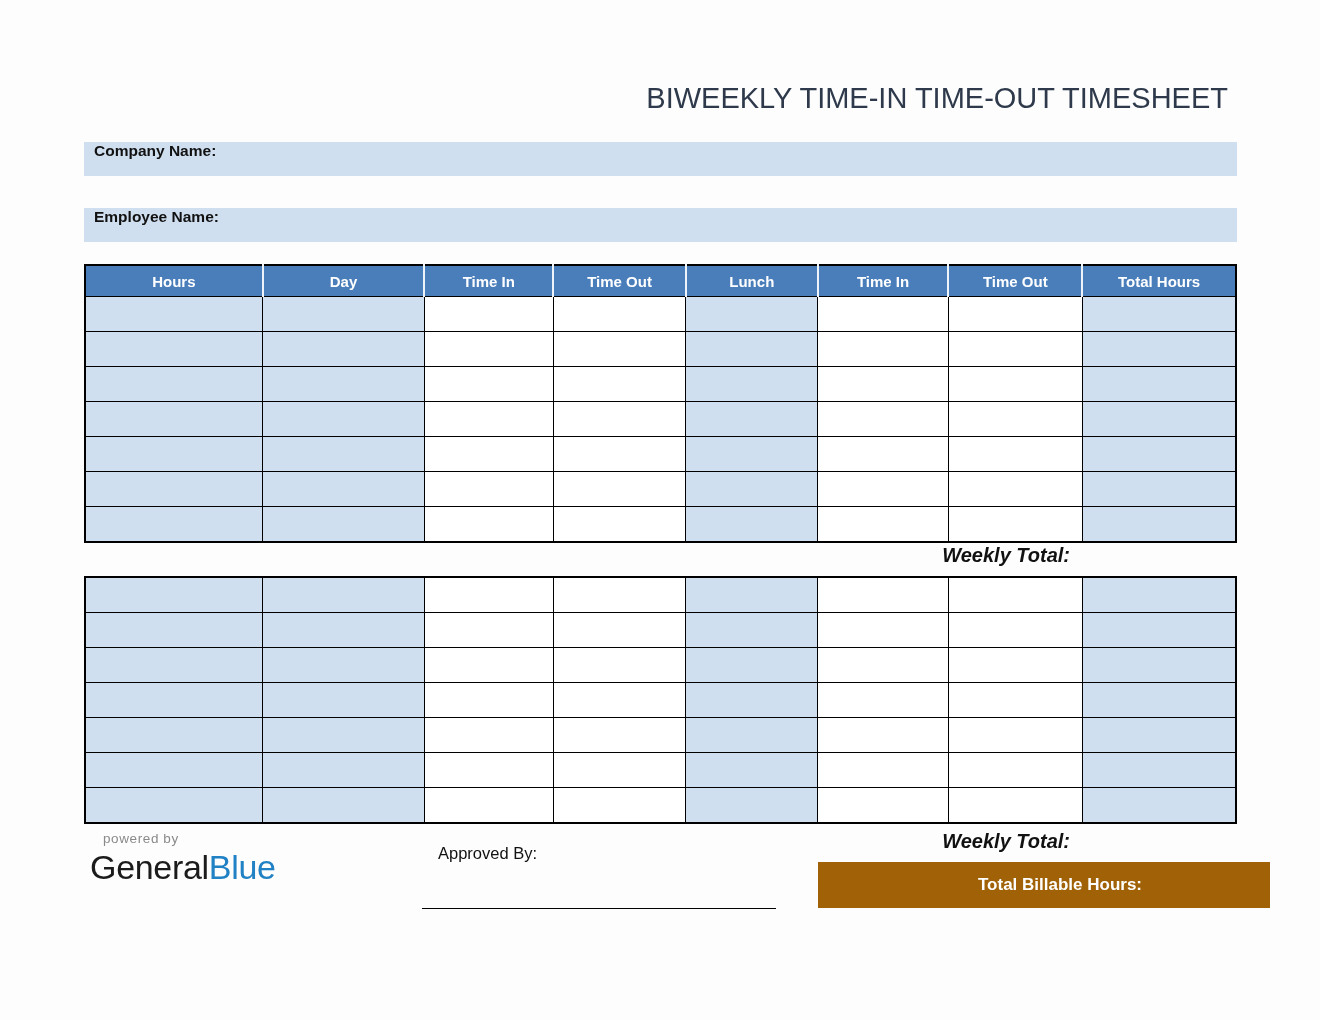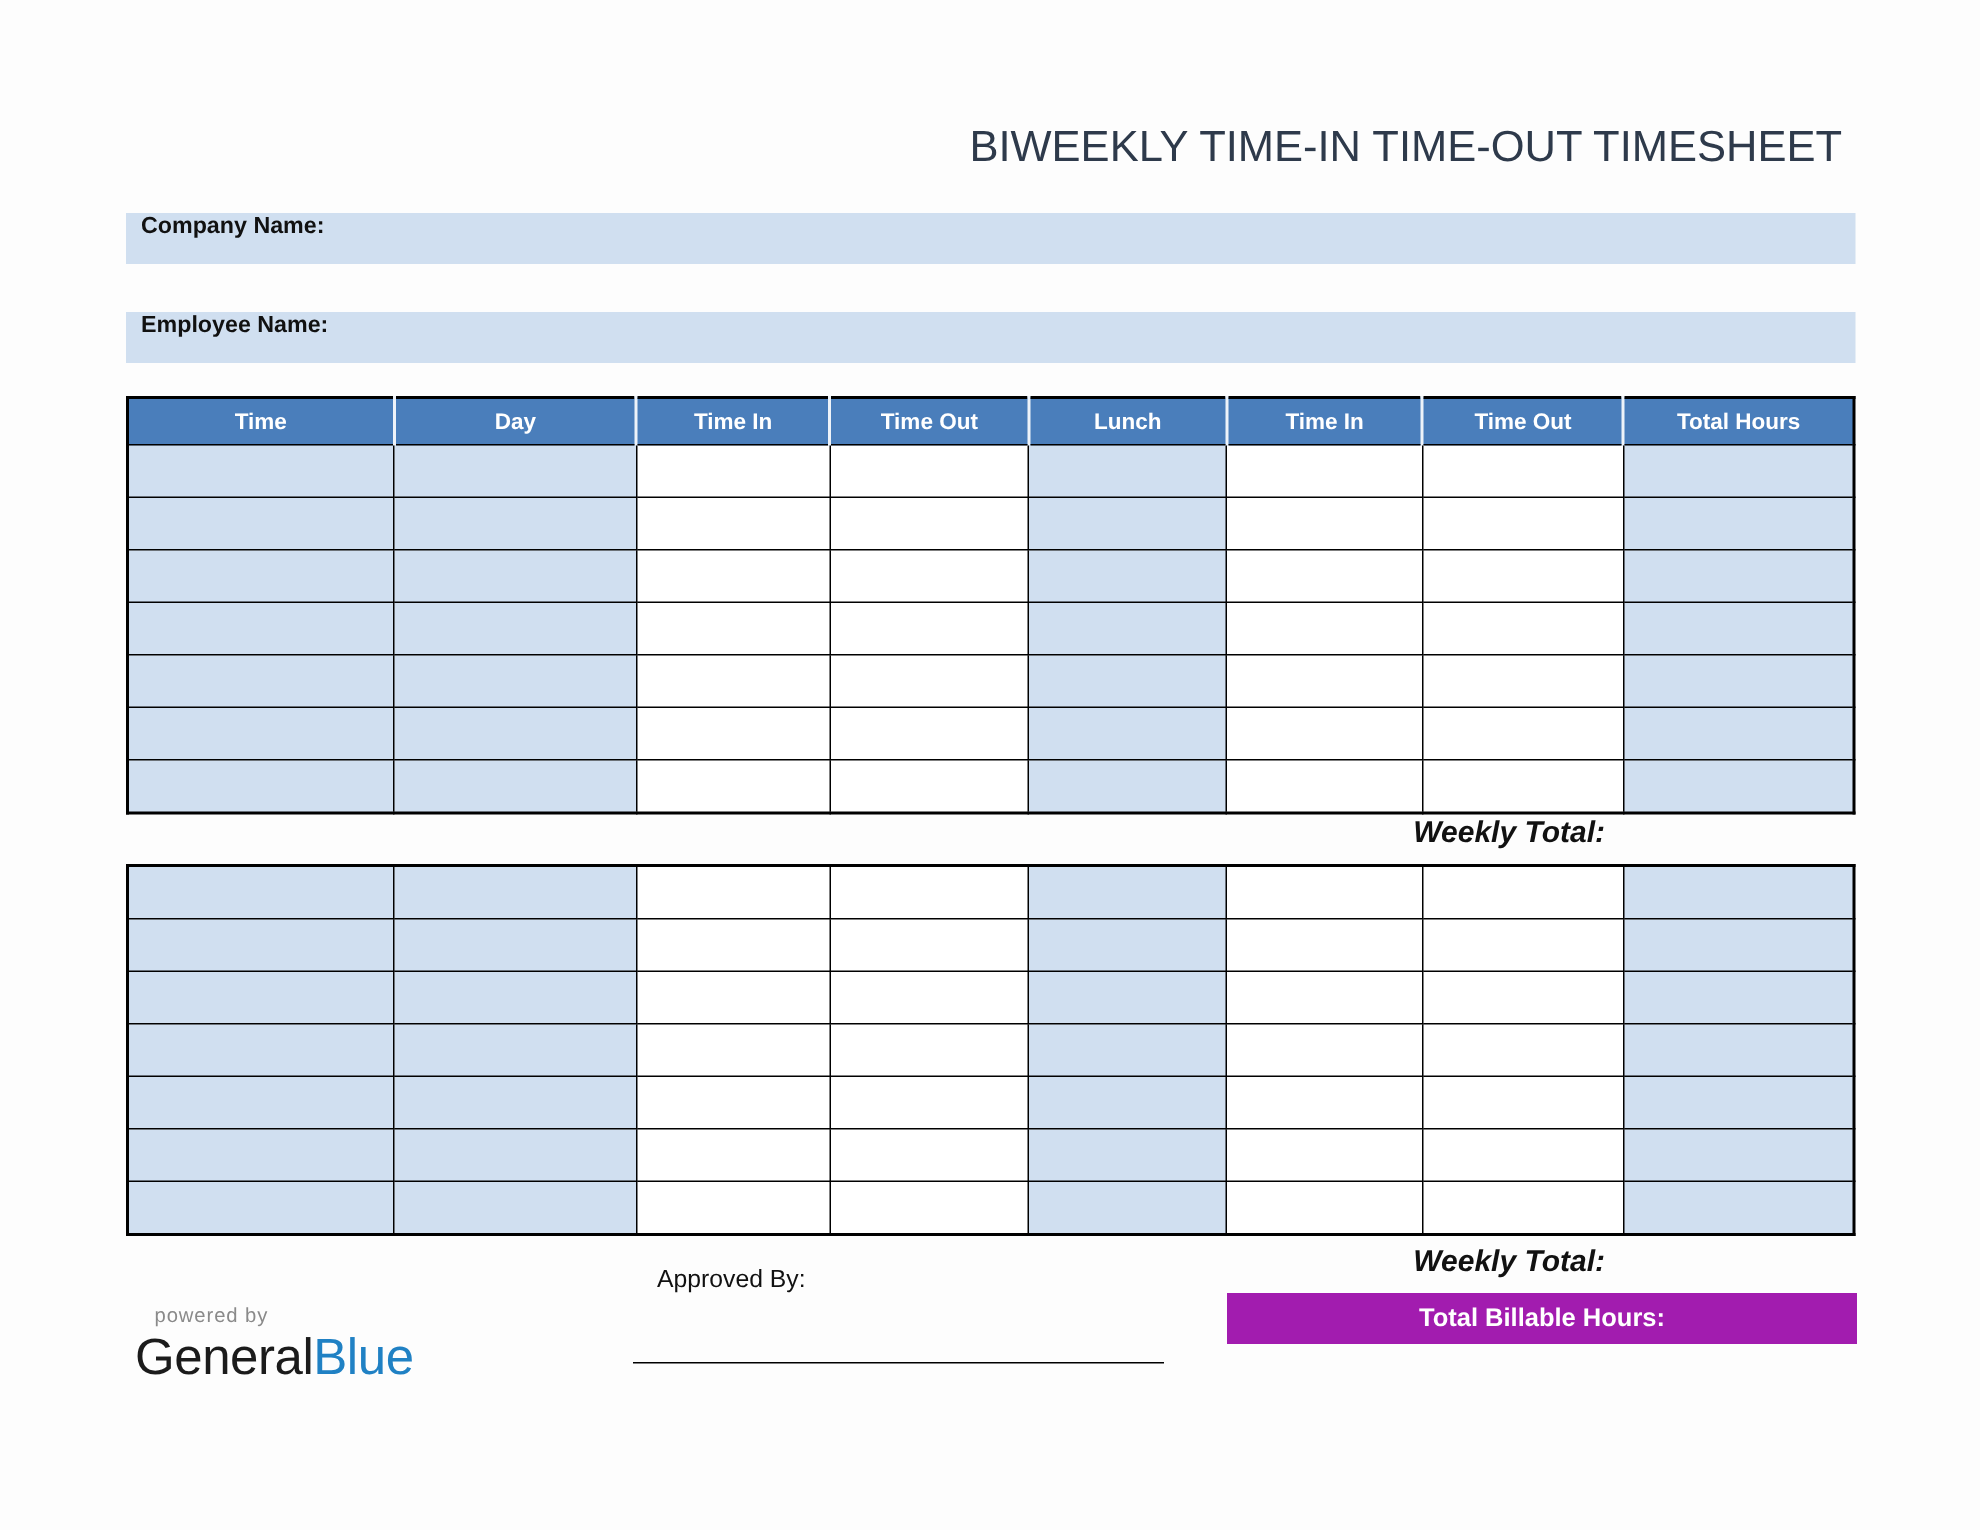--- a/index.html
+++ b/index.html
@@ -94,21 +94,21 @@
     position: absolute;
     left: 422px;
     top: 908px;
     width: 354px;
     height: 0;
     border-top: 1.5px solid #000;
   }
   .logo {
     position: absolute;
     left: 90px;
-    top: 870px;
+    top: 832px;
     line-height: 1.1;
   }
   .logo .powered {
     display: block;
     margin-left: 13px;
     font-size: 13.5px;
     color: #8a8a8a;
     letter-spacing: 0.6px;
   }
   .logo .brand {
@@ -117,28 +117,29 @@
     margin-top: 2px;
     letter-spacing: -0.3px;
   }
   .brand .general { color: #1b1b1b; }
   .brand .blue { color: #2081c4; }
   .billable-bar {
     position: absolute;
     left: 818px;
     top: 862px;
     width: 420px;
-    height: 34px;
-    background: #a21caf;
+    height: 46px;
+    background: #a16207;
     color: #ffffff;
     font-weight: 700;
     font-size: 17px;
     display: flex;
     align-items: center;
     justify-content: center;
+    padding-left: 32px;
   }
 </style>
 </head>
 <body>
 
 <div class="page">
 
   <h1 class="title">BIWEEKLY TIME-IN TIME-OUT TIMESHEET</h1>
 
   <div class="field-bar" id="company-bar">
@@ -157,21 +158,21 @@
         <col style="width:14.05%">
         <col style="width:11.19%">
         <col style="width:11.53%">
       <col style="width:11.45%">
         <col style="width:11.36%">
         <col style="width:11.62%">
         <col style="width:13.36%">
     </colgroup>
     <thead>
       <tr>
-        <th>Time</th>
+        <th>Hours</th>
         <th>Day</th>
         <th>Time In</th>
         <th>Time Out</th>
         <th>Lunch</th>
         <th>Time In</th>
         <th>Time Out</th>
         <th>Total Hours</th>
       </tr>
     </thead>
     <tbody id="week1-body">

